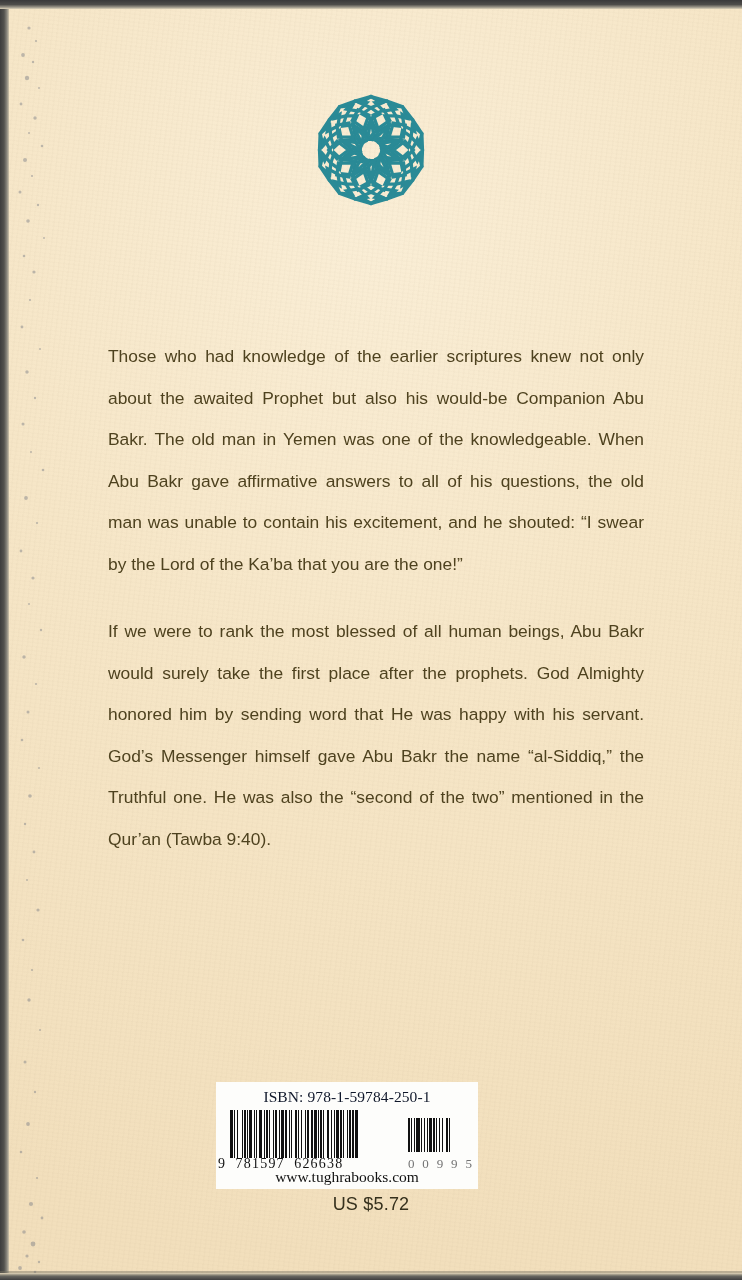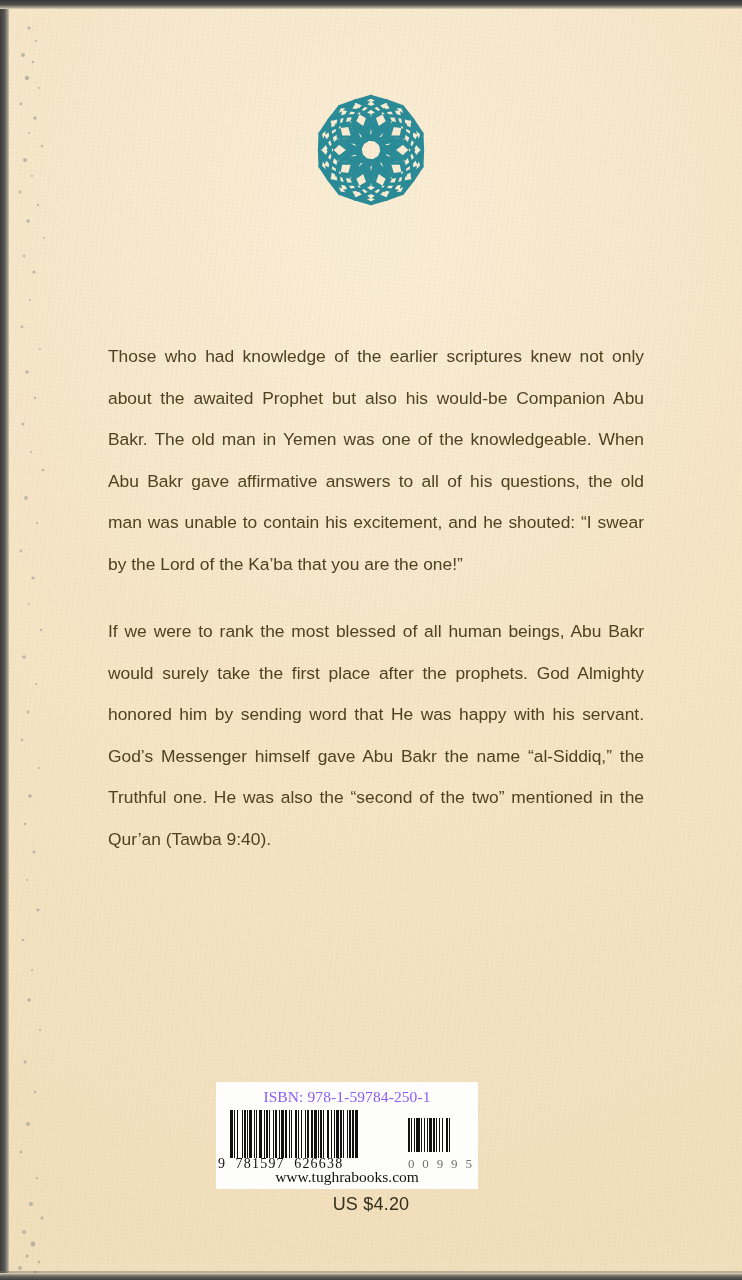--- a/index.html
+++ b/index.html
@@ -136,21 +136,21 @@
     background: #fdfdfb;
     box-shadow: 0 0 0 0 rgba(0,0,0,0);
   }
   .isbn-line {
     position: absolute;
     left: 0; top: 6px;
     width: 262px;
     text-align: center;
     font-family: "Liberation Serif", serif;
     font-size: 15.5px;
-    color: #8b5cf6;
+    color: #0f172a;
     letter-spacing: .1px;
   }
   .bars-row {
     position: absolute;
     left: 0;
     top: 28px;
     width: 262px;
     height: 48px;
   }
   .bars-main {
@@ -477,21 +477,21 @@
             <div style="background: transparent; width: 2.1px; height: 34px;"></div>
           </div>
       </div>
 
       <div class="digits-main">9  781597  626638</div>
       <div class="digits-addon">0 0 9 9 5</div>
 
       <div class="website">www.tughrabooks.com</div>
     </div>
 
-    <div class="price">US $4.20</div>
+    <div class="price">US $5.72</div>
 
   </div>
 
   <div class="edge-left"></div>
   <div class="edge-top"></div>
   <div class="edge-bottom-hair"></div>
   <div class="edge-bottom"></div>
 
 </div>
 

